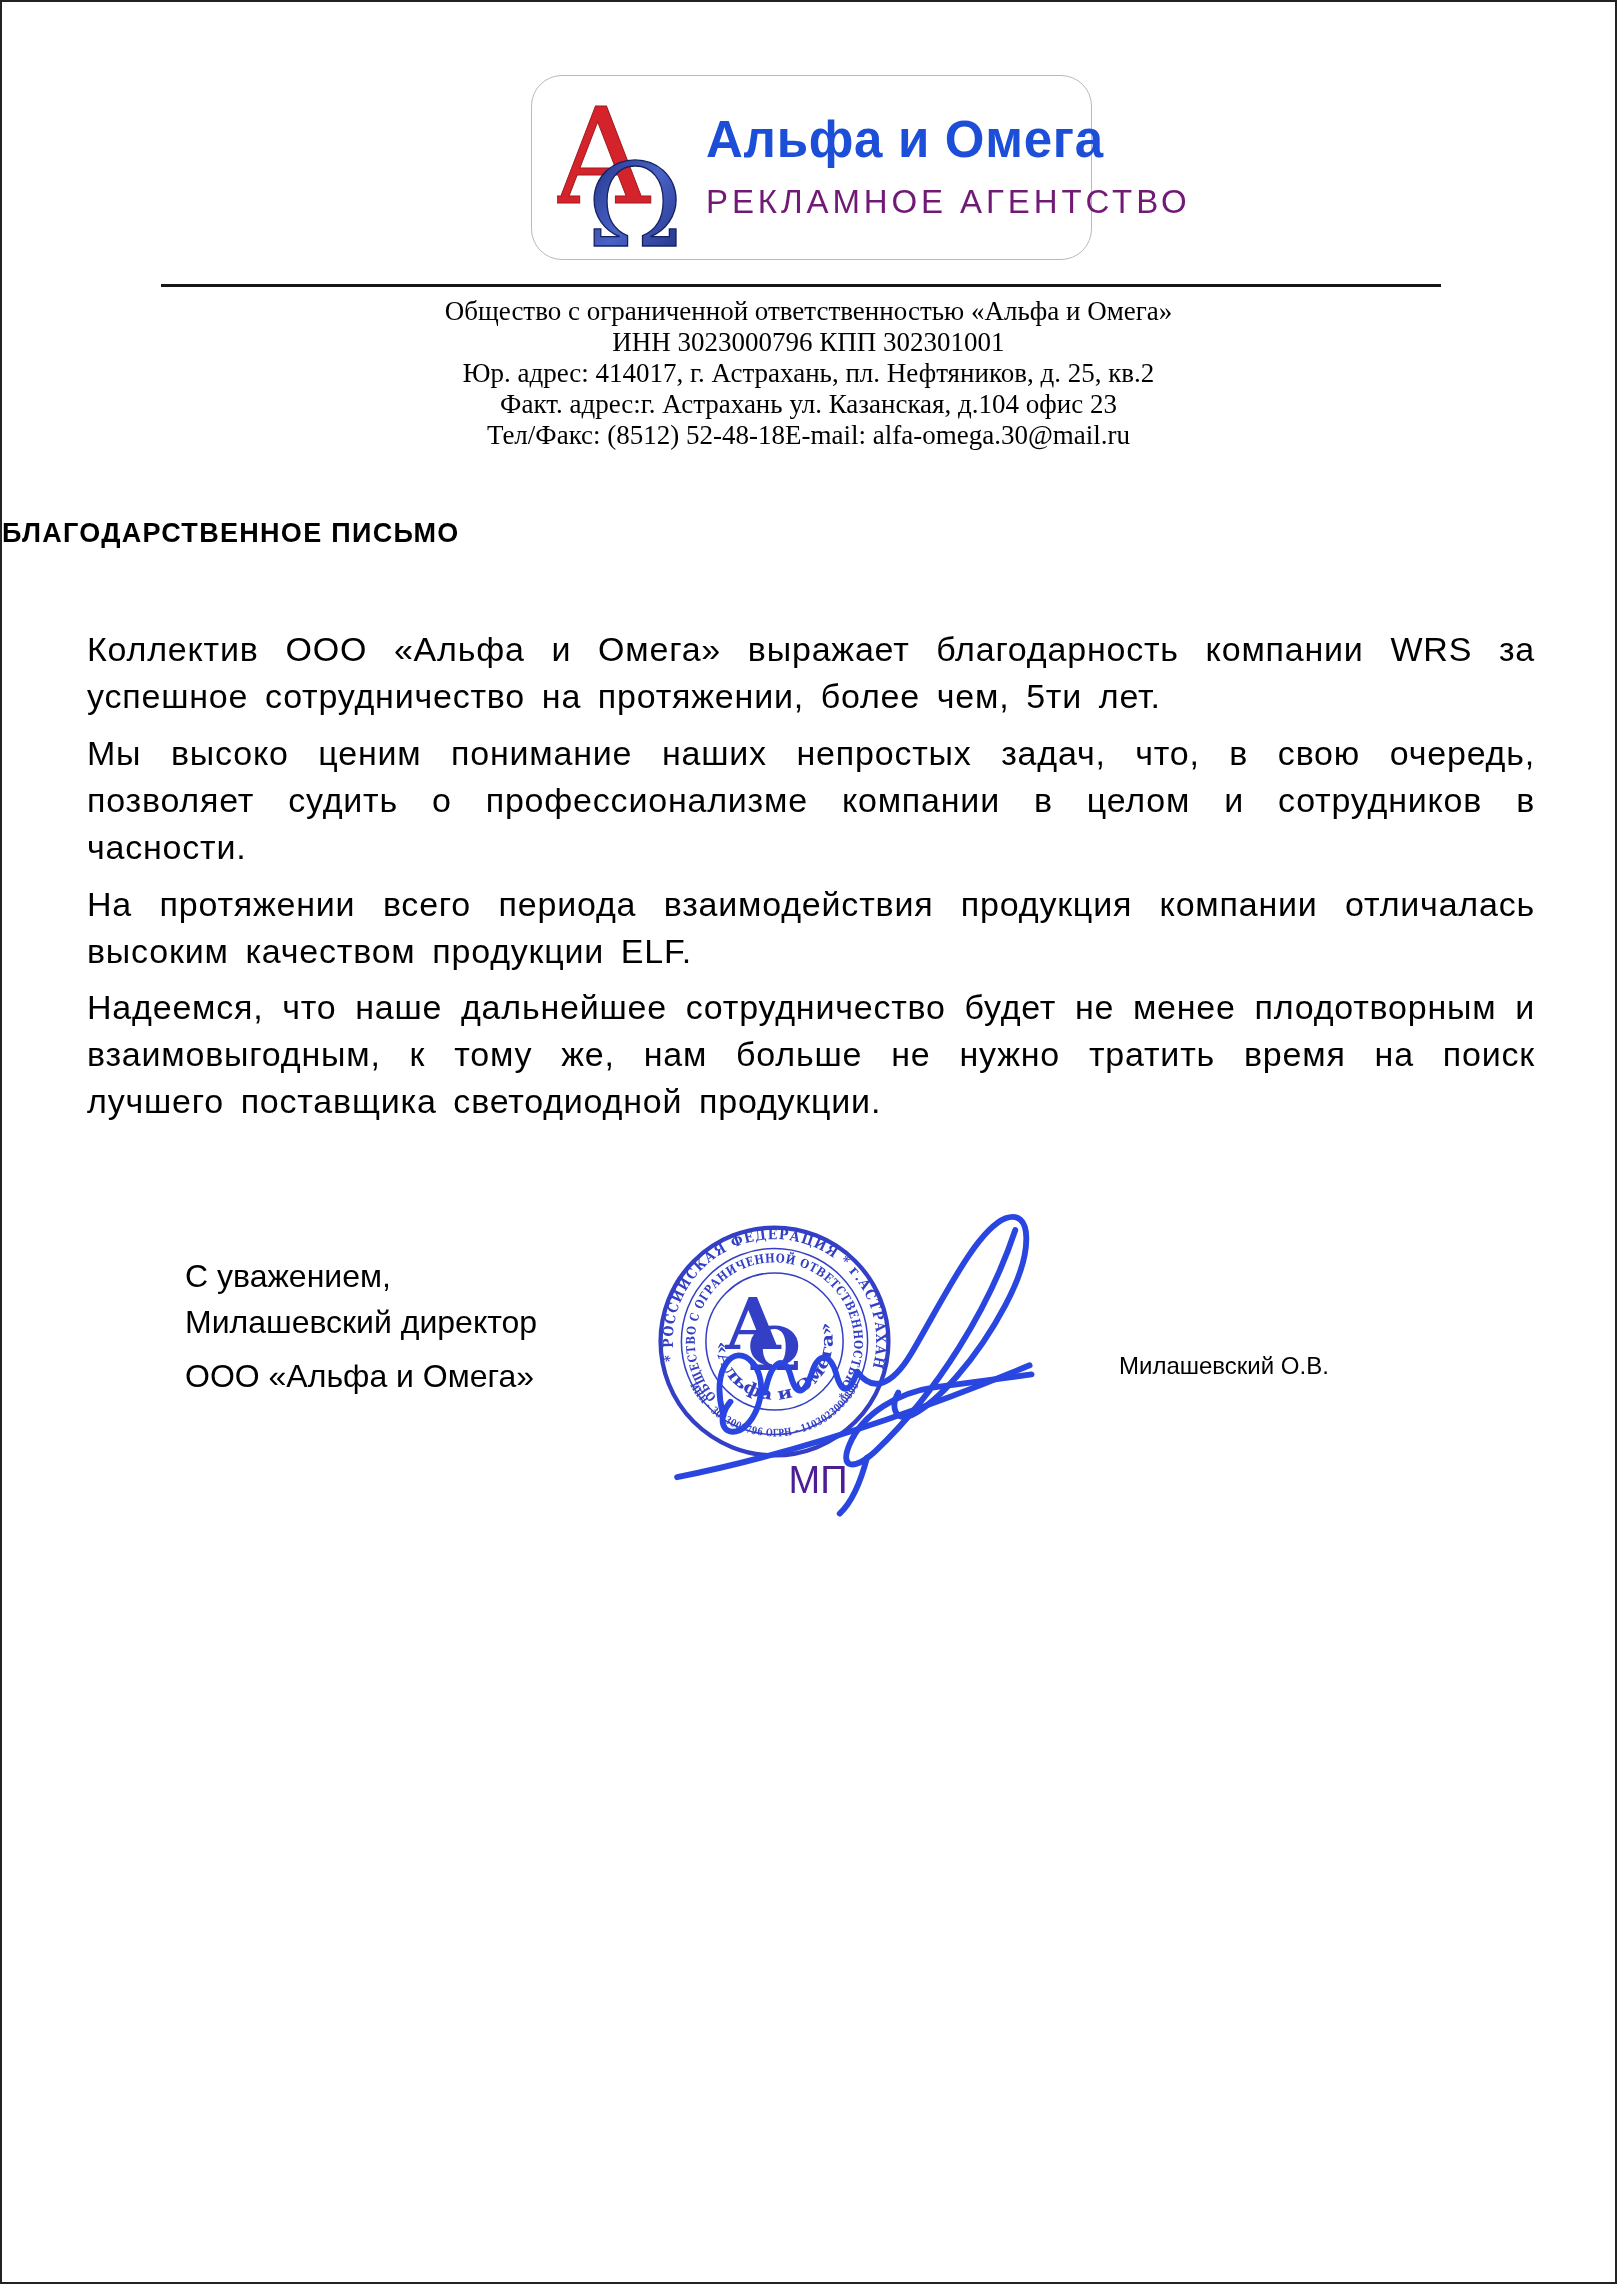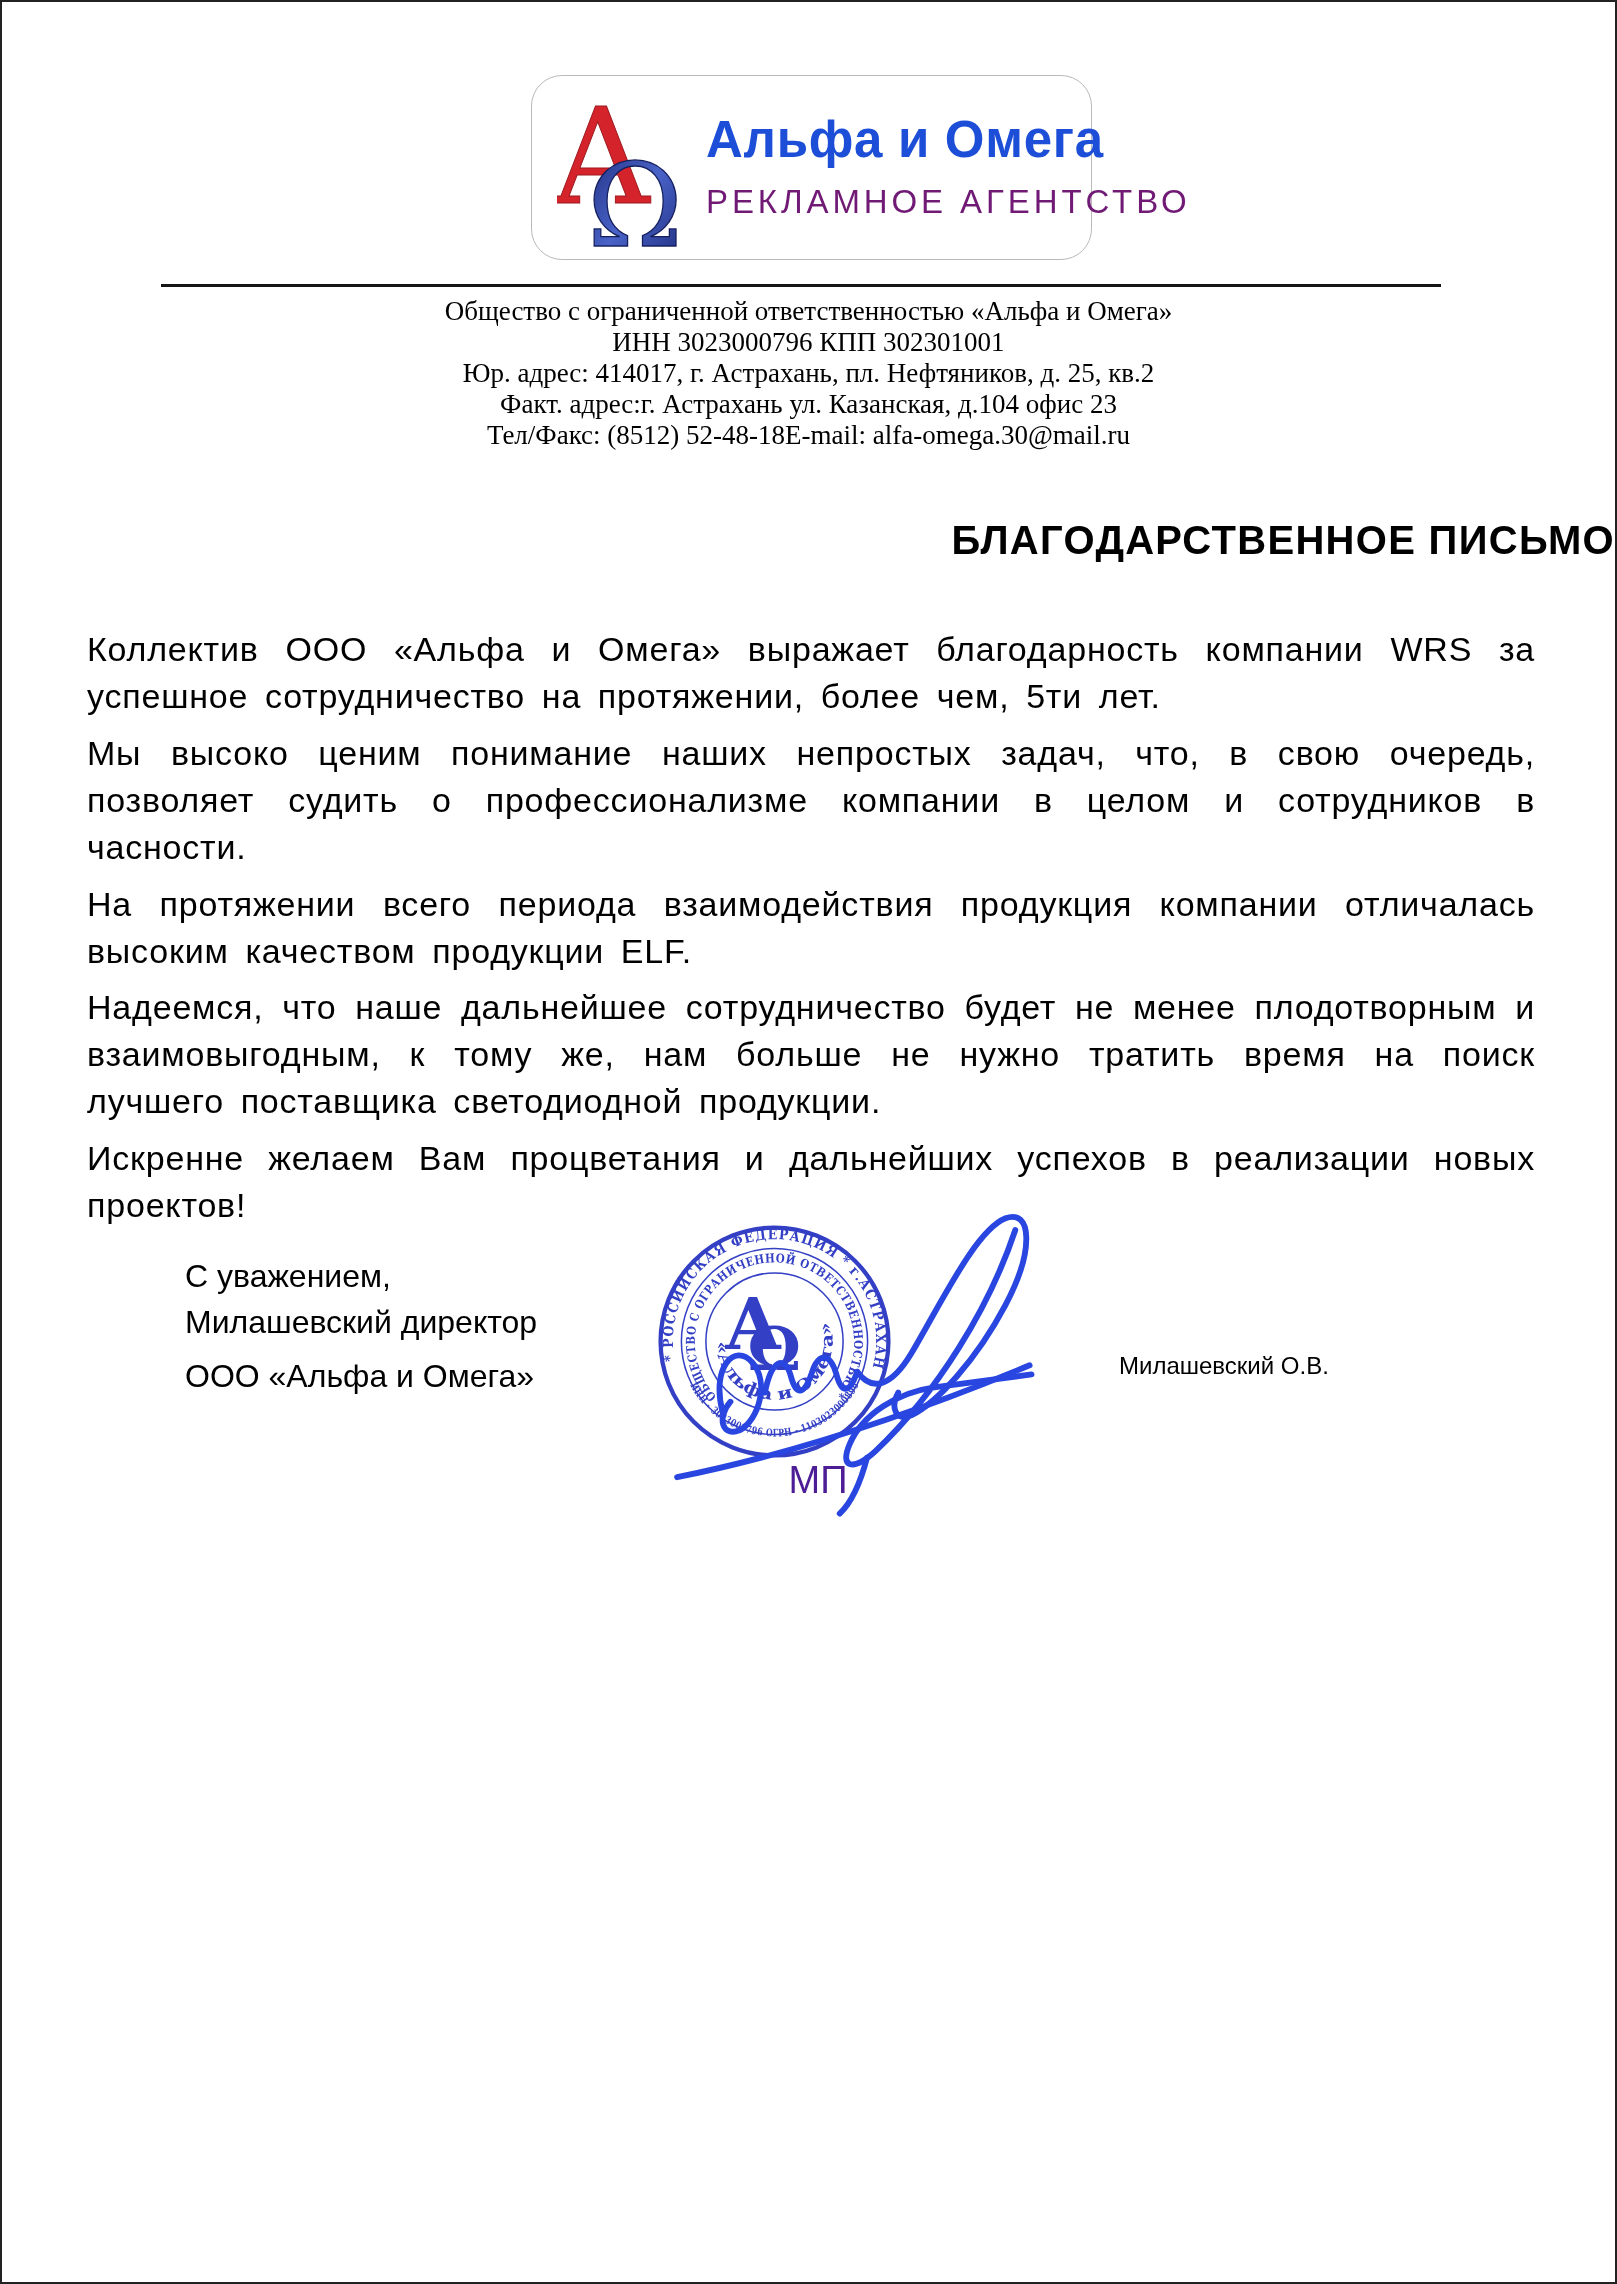--- a/index.html
+++ b/index.html
@@ -34,22 +34,22 @@
     background:#161616;
   }
   .company-info{
     position:absolute;left:0;top:294px;width:100%;
     text-align:center;font-family:"Liberation Serif",serif;
     font-size:27px;line-height:31px;color:#000;
   }
   .contact-row{display:flex;justify-content:center;}
   
   .title{
-    position:absolute;left:0;top:516px;width:100%;text-align:right;
-    font-size:40px;font-weight:bold;letter-spacing:1.3px;color:#000;
+    position:absolute;left:0;top:516px;width:100%;text-align:left;
+    font-size:27px;font-weight:bold;letter-spacing:1.3px;color:#000;
   }
   
   .body-text{position:absolute;left:85px;top:624px;width:1448px;}
   .body-text p{
     margin:0 0 9.8px 0;
     font-size:34px;line-height:47px;
     letter-spacing:0.8px;word-spacing:6.5px;
     text-align:justify;
   }
   
@@ -105,21 +105,20 @@
     </div>
   </div>
 
   <div class="title">БЛАГОДАРСТВЕННОЕ ПИСЬМО</div>
 
   <div class="body-text">
     <p>Коллектив ООО «Альфа и Омега» выражает благодарность компании WRS за успешное сотрудничество на протяжении, более чем, 5ти лет.</p>
     <p>Мы высоко ценим понимание наших непростых задач, что, в свою очередь, позволяет судить о профессионализме компании в целом и сотрудников в часности.</p>
     <p>На протяжении всего периода взаимодействия продукция компании отличалась высоким качеством продукции ELF.</p>
     <p>Надеемся, что наше дальнейшее сотрудничество будет не менее плодотворным и взаимовыгодным, к тому же, нам больше не нужно тратить время на поиск лучшего поставщика светодиодной продукции.</p>
-    <p>Искренне желаем Вам процветания и дальнейших успехов в реализации новых проектов!</p>
   </div>
 
   <div class="sig-block">
     <div>С уважением,</div>
     <div>Милашевский директор</div>
     <div class="sig-company">ООО «Альфа и Омега»</div>
   </div>
 
   <div class="sig-name">Милашевский О.В.</div>
 

